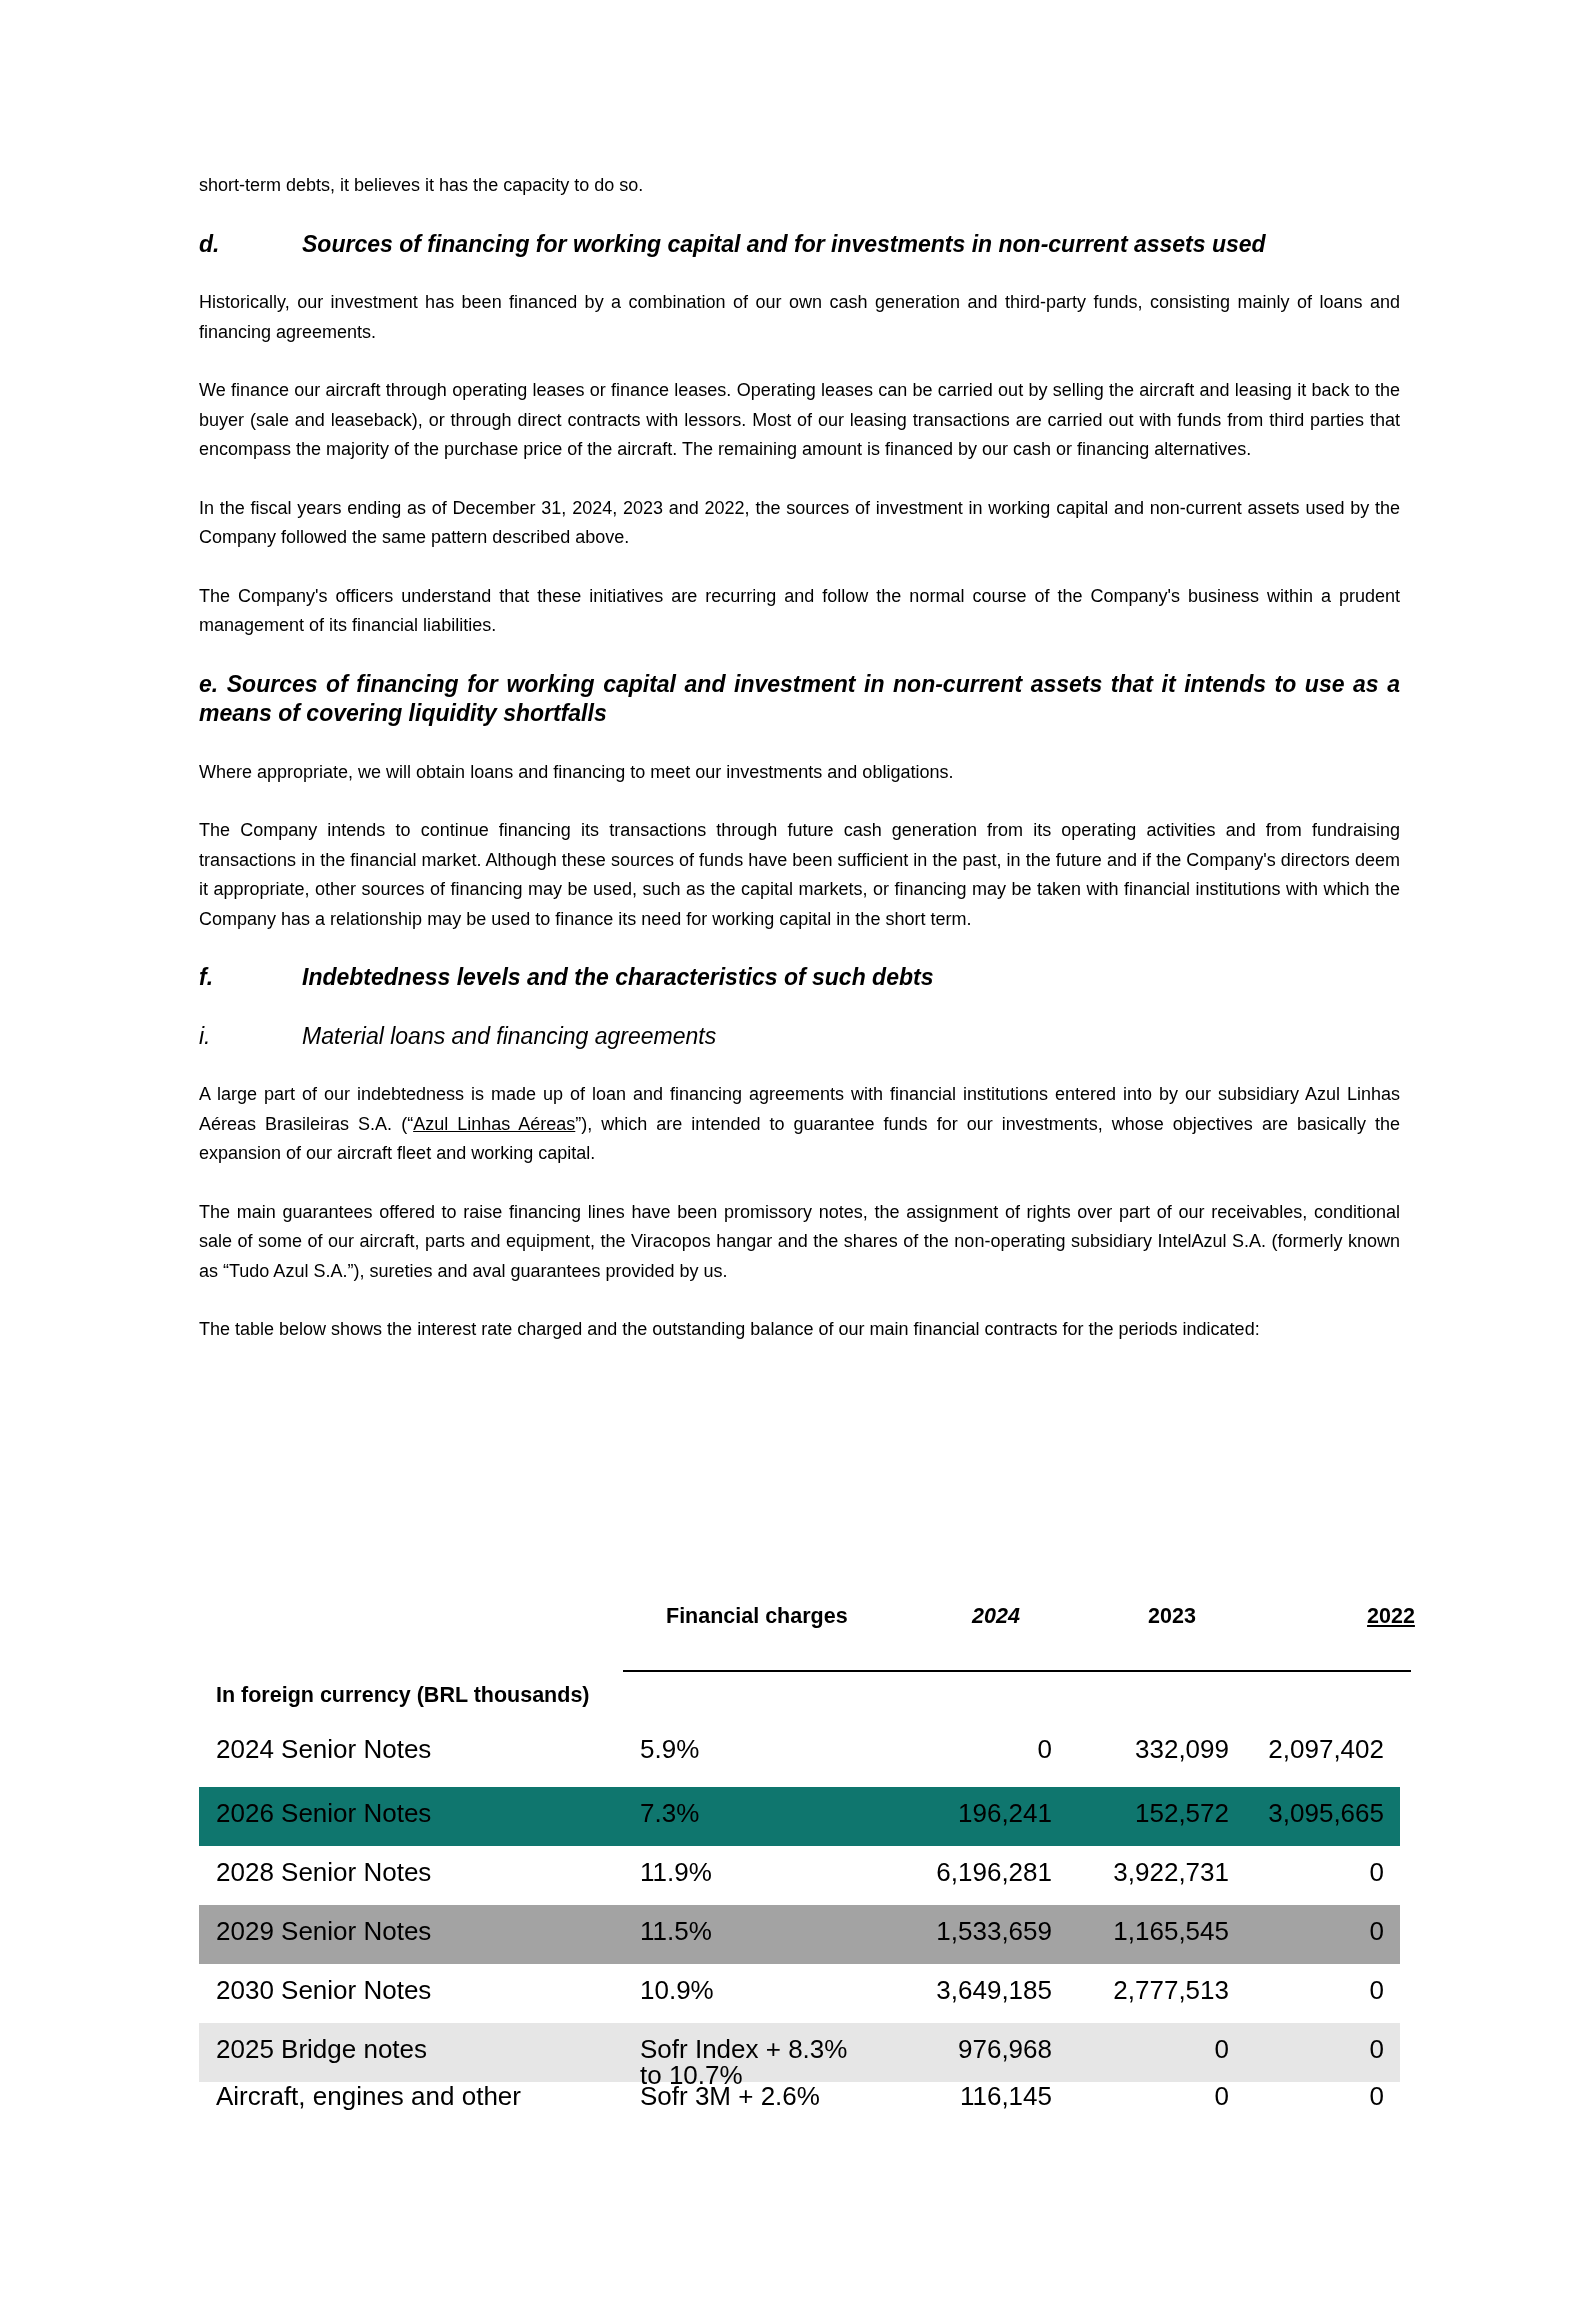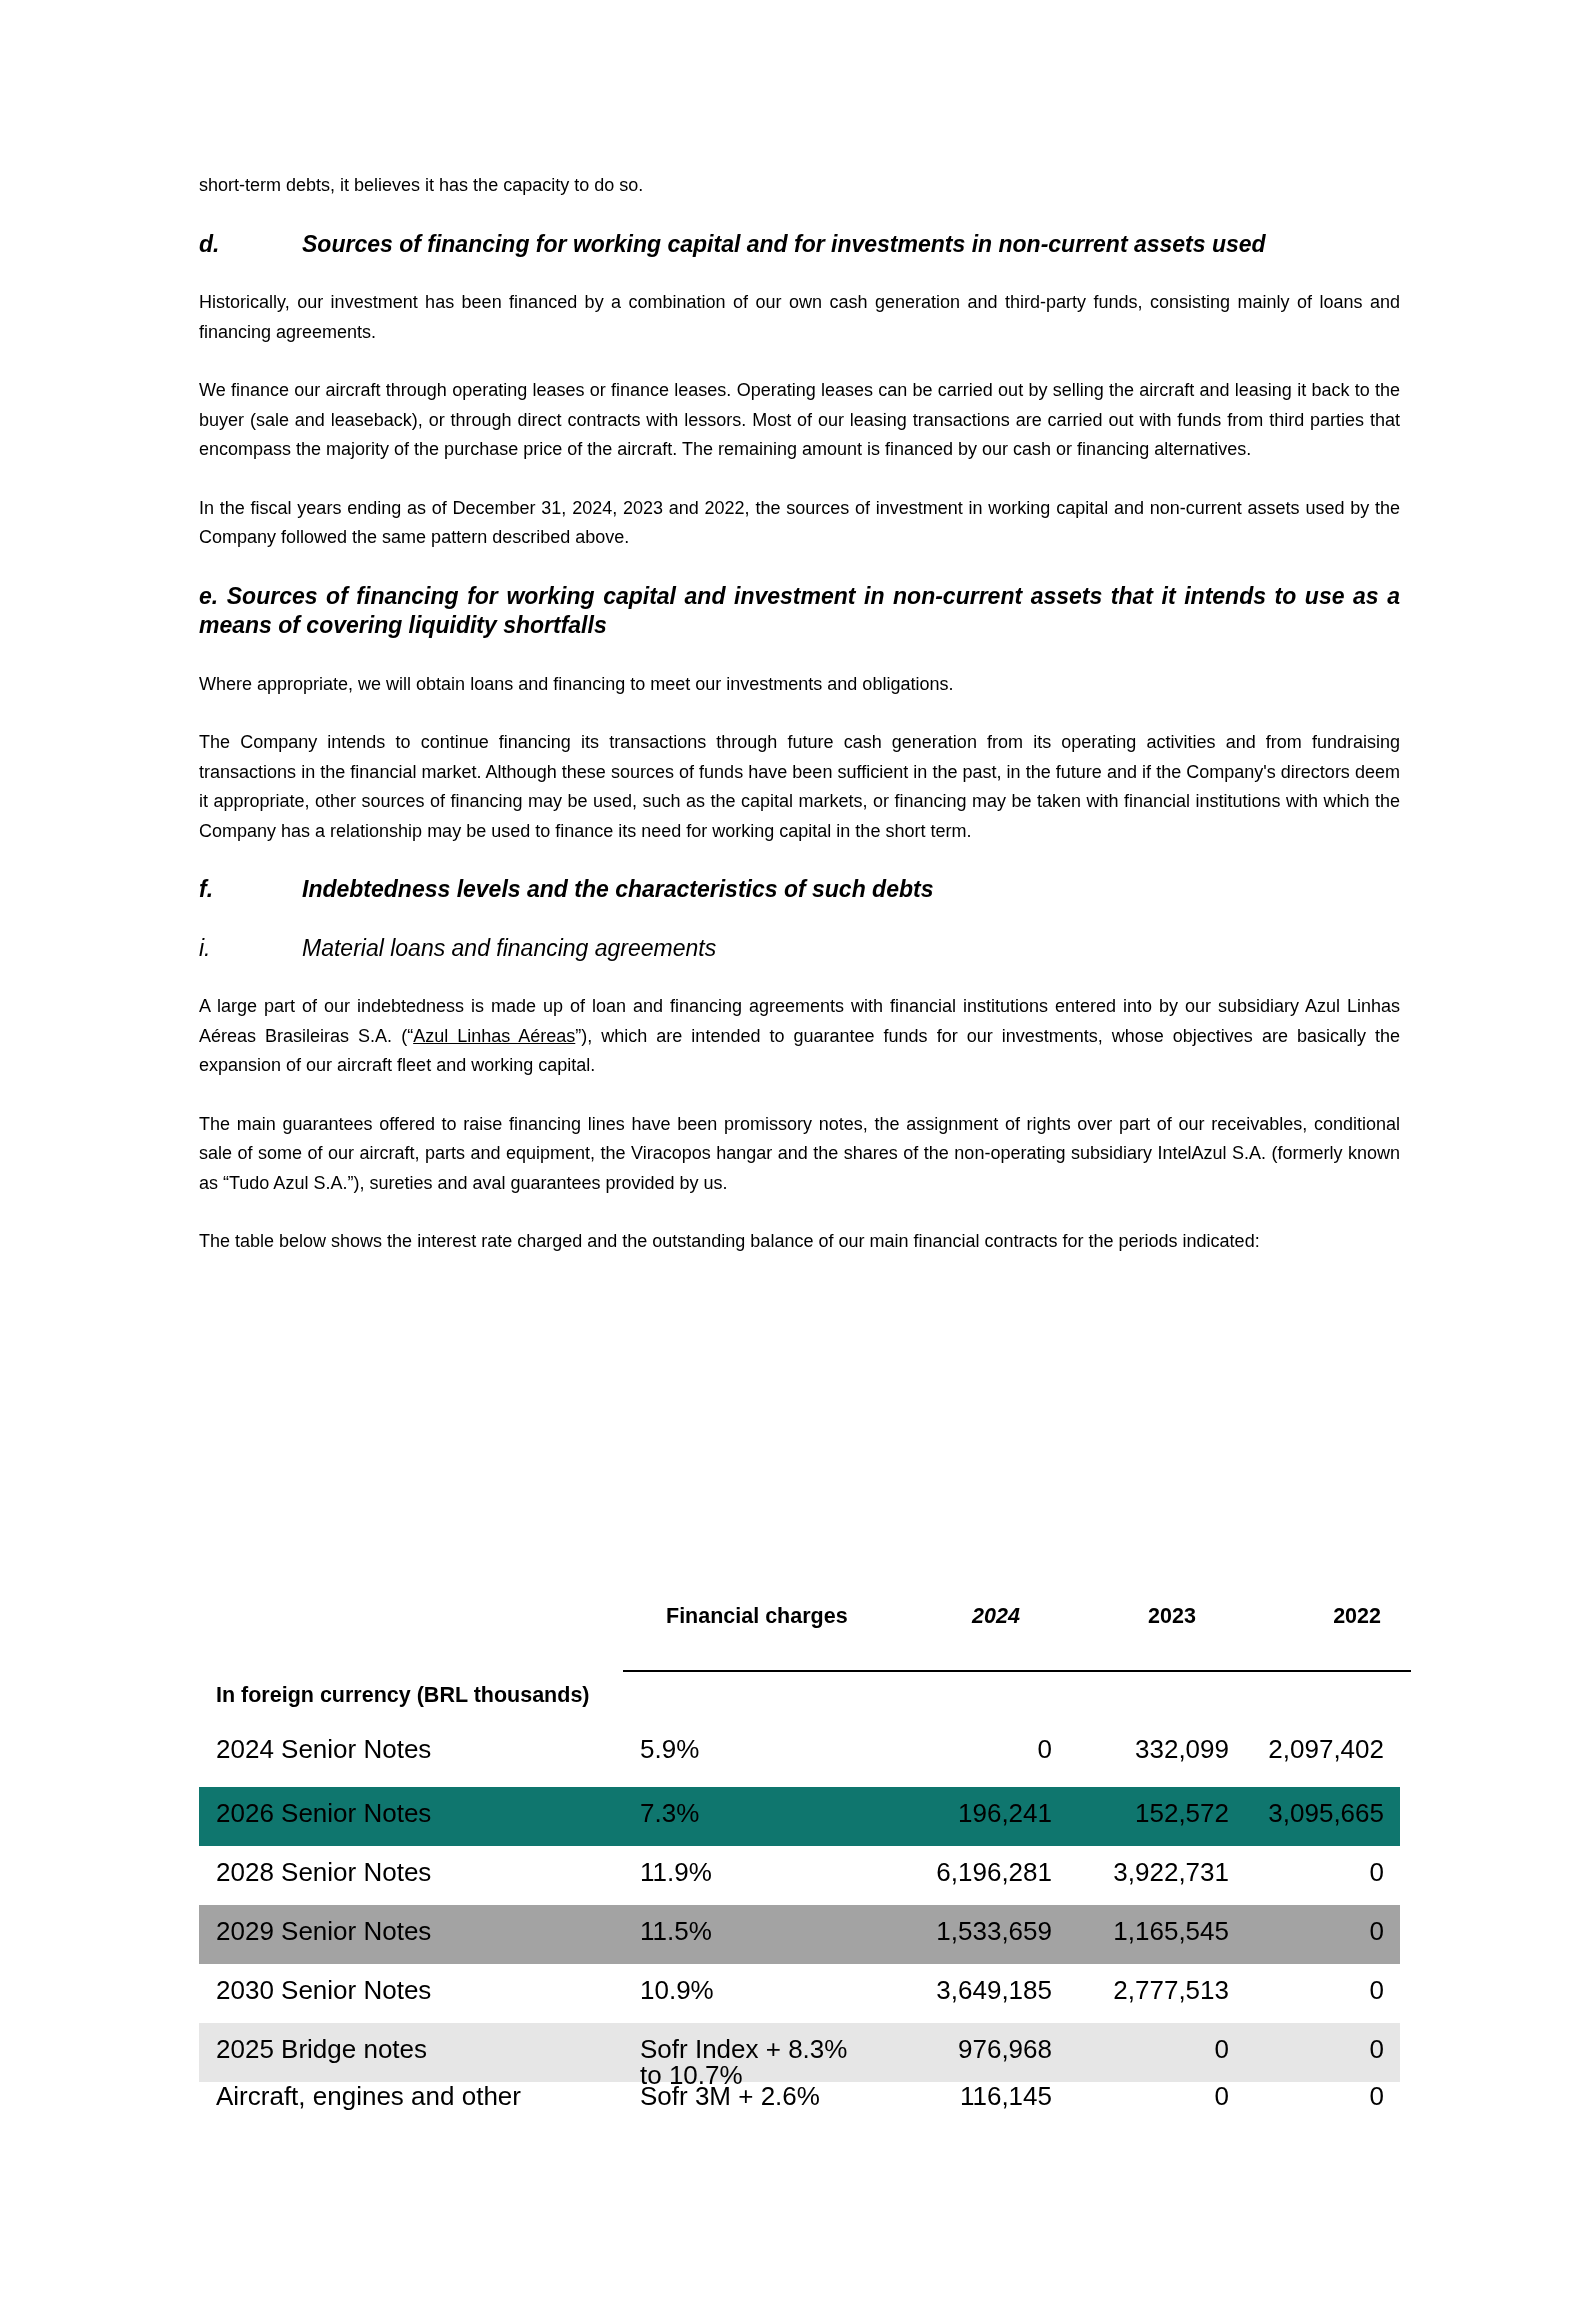--- a/index.html
+++ b/index.html
@@ -44,21 +44,21 @@
     .tbl-head {
       position: relative;
       height: 56px;
       font-size: 21.5px;
       font-weight: bold;
     }
     .tbl-head span { position: absolute; top: 11.2px; }
     .th-charges { left: 467px; }
     .th-2024 { left: 764px; width: 66px; text-align: center; font-style: italic; }
     .th-2023 { left: 940px; width: 66px; text-align: center; }
-    .th-2022 { left: 1116px; width: 66px; text-align: right; }
+    .th-2022 { left: 1159px; width: 66px; text-align: center; text-decoration: underline; }
     .rule {
       position: absolute;
       left: 424px;
       top: 77px;
       width: 788px;
       height: 0;
       border-top: 2.3px solid #000000;
     }
     .section-row {
       position: absolute;
@@ -98,20 +98,21 @@
   <p class="para">short-term debts, it believes it has the capacity to do so.</p>
 
   <div class="heading">
     <span class="marker">d.</span>
     <span>Sources of financing for working capital and for investments in non-current assets used</span>
   </div>
 
   <p class="para">Historically, our investment has been financed by a combination of our own cash generation and third-party funds, consisting mainly of loans and financing agreements.</p>
   <p class="para">We finance our aircraft through operating leases or finance leases. Operating leases can be carried out by selling the aircraft and leasing it back to the buyer (sale and leaseback), or through direct contracts with lessors. Most of our leasing transactions are carried out with funds from third parties that encompass the majority of the purchase price of the aircraft. The remaining amount is financed by our cash or financing alternatives.</p>
   <p class="para">In the fiscal years ending as of December 31, 2024, 2023 and 2022, the sources of investment in working capital and non-current assets used by the Company followed the same pattern described above.</p>
+  <p class="para">The Company's officers understand that these initiatives are recurring and follow the normal course of the Company's business within a prudent management of its financial liabilities.</p>
 
   <div class="heading block">e. Sources of financing for working capital and investment in non-current assets that it intends to use as a means of covering liquidity shortfalls</div>
 
   <p class="para">Where appropriate, we will obtain loans and financing to meet our investments and obligations.</p>
   <p class="para">The Company intends to continue financing its transactions through future cash generation from its operating activities and from fundraising transactions in the financial market. Although these sources of funds have been sufficient in the past, in the future and if the Company's directors deem it appropriate, other sources of financing may be used, such as the capital markets, or financing may be taken with financial institutions with which the Company has a relationship may be used to finance its need for working capital in the short term.</p>
 
   <div class="heading">
     <span class="marker">f.</span>
     <span>Indebtedness levels and the characteristics of such debts</span>
   </div>

